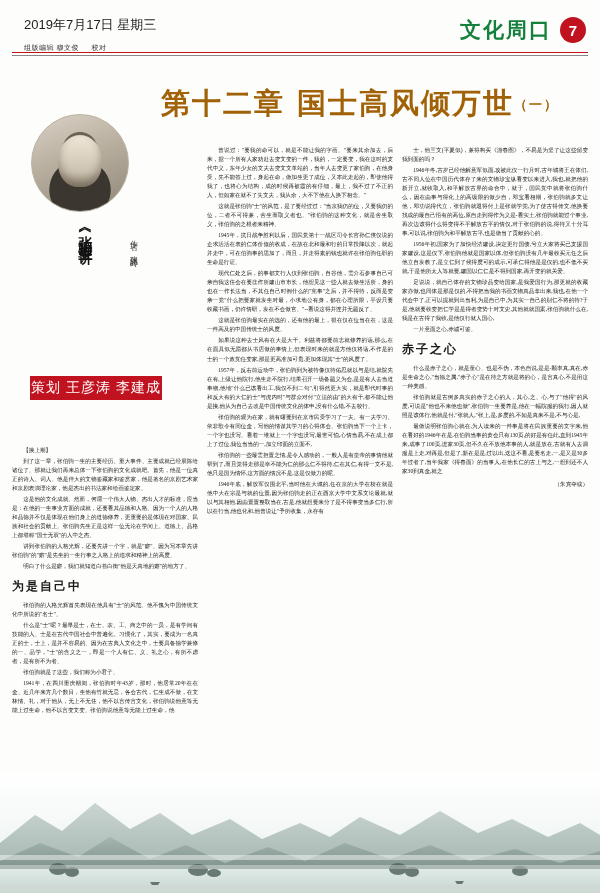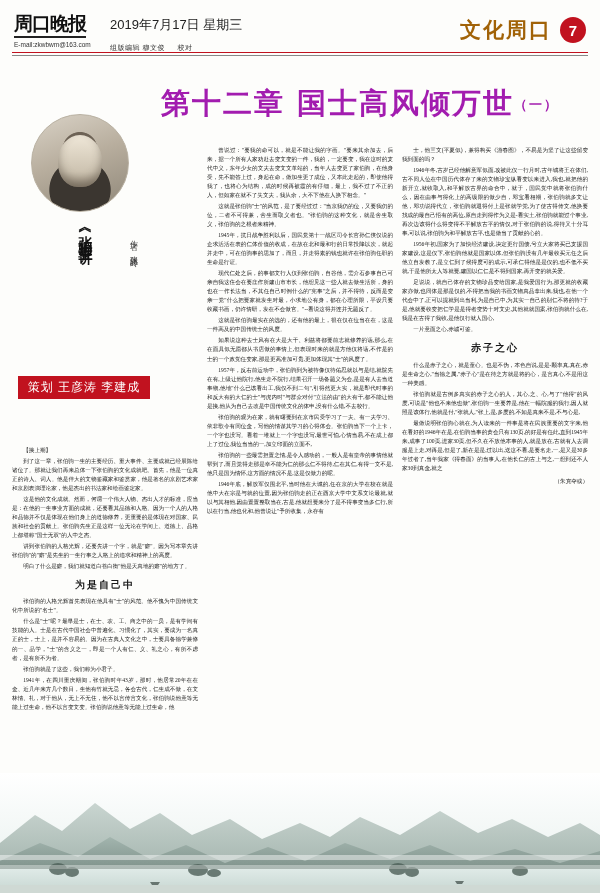--- a/index.html
+++ b/index.html
@@ -76,21 +76,21 @@
     text-align: right;
     display: flex;
     align-items: center;
     justify-content: flex-end;
     gap: 8px;
     padding-top: 2px;
   }
   .section-title {
     font-size: 21px;
     font-weight: bold;
-    color: #a16207;
+    color: #15803d;
     letter-spacing: 2px;
     font-family: "DejaVu Serif", serif;
   }
   .page-num-circle {
     width: 26px;
     height: 26px;
     border-radius: 50%;
     background: #c1121f;
     color: #fff;
     font-size: 15px;
@@ -114,21 +114,21 @@
   .headline-area {
     position: relative;
     padding: 10px 14px 2px 14px;
     min-height: 72px;
   }
   .headline {
     text-align: center;
     font-size: 29px;
     font-weight: bold;
     letter-spacing: 2px;
-    color: #a21caf;
+    color: #a16207;
     font-family: "DejaVu Serif", serif;
     padding-left: 120px;
     padding-top: 18px;
   }
   .headline .part-no {
     font-size: 13px;
     vertical-align: middle;
   }
 
   
@@ -178,26 +178,26 @@
     right: 8px;
     top: 120px;
     writing-mode: vertical-rl;
     text-orientation: upright;
     font-size: 8px;
     letter-spacing: 2px;
     color: #333;
   }
   .editor-bar {
     position: absolute;
-    left: 4px;
+    left: 16px;
     top: 262px;
     width: 132px;
     background: #c1121f;
     color: #fff;
-    font-size: 12px;
+    font-size: 14px;
     letter-spacing: 1px;
     text-align: center;
     padding: 3px 0;
     font-family: "Liberation Sans", sans-serif;
   }
 
   
   .body-area {
     position: relative;
     padding: 6px 12px 0 12px;
@@ -215,23 +215,22 @@
     overflow: hidden;
   }
   .col.first {
     padding-top: 300px;
   }
   .col p {
     margin: 0 0 2px 0;
     text-indent: 2em;
   }
   .sub-h {
-    text-align: center;
-    font-weight: bold;
-    font-size: 10px;
+    font-weight: bold;
+    font-size: 12px;
     letter-spacing: 2px;
     margin: 6px 0 4px 0;
     text-indent: 0;
     font-family: "DejaVu Serif", serif;
   }
   .signoff {
     text-align: right;
     font-size: 5.6px;
     margin-top: 4px;
     text-indent: 0;
@@ -256,24 +255,20 @@
     height: 8px;
     background: #cfd9d4;
   }
 </style>
 </head>
 <body>
 
 <div class="page">
 
   <div class="masthead">
-    <div class="logo-block">
-      <div class="paper-name">周口晚报</div>
-      <div class="paper-email">E-mail:zkwbwm@163.com</div>
-    </div>
     <div class="masthead-mid">
       <div class="masthead-date">2019年7月17日 星期三</div>
       <div class="masthead-credits">
         <span>组版编辑 穆文俊</span>
         <span>校对</span>
       </div>
     </div>
     <div class="section-block">
       <div class="section-title">文化周口</div>
       <div class="page-num-circle">7</div>

